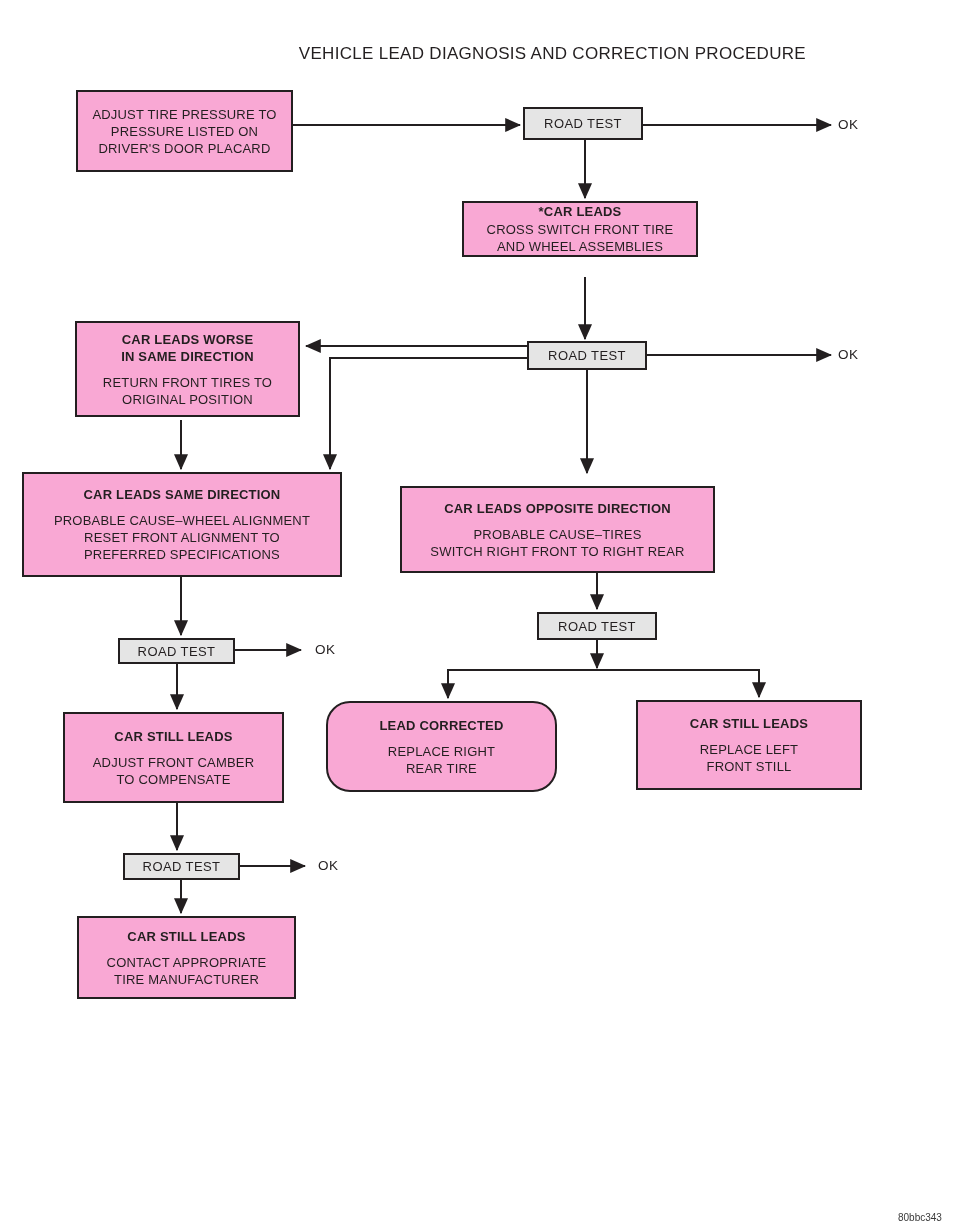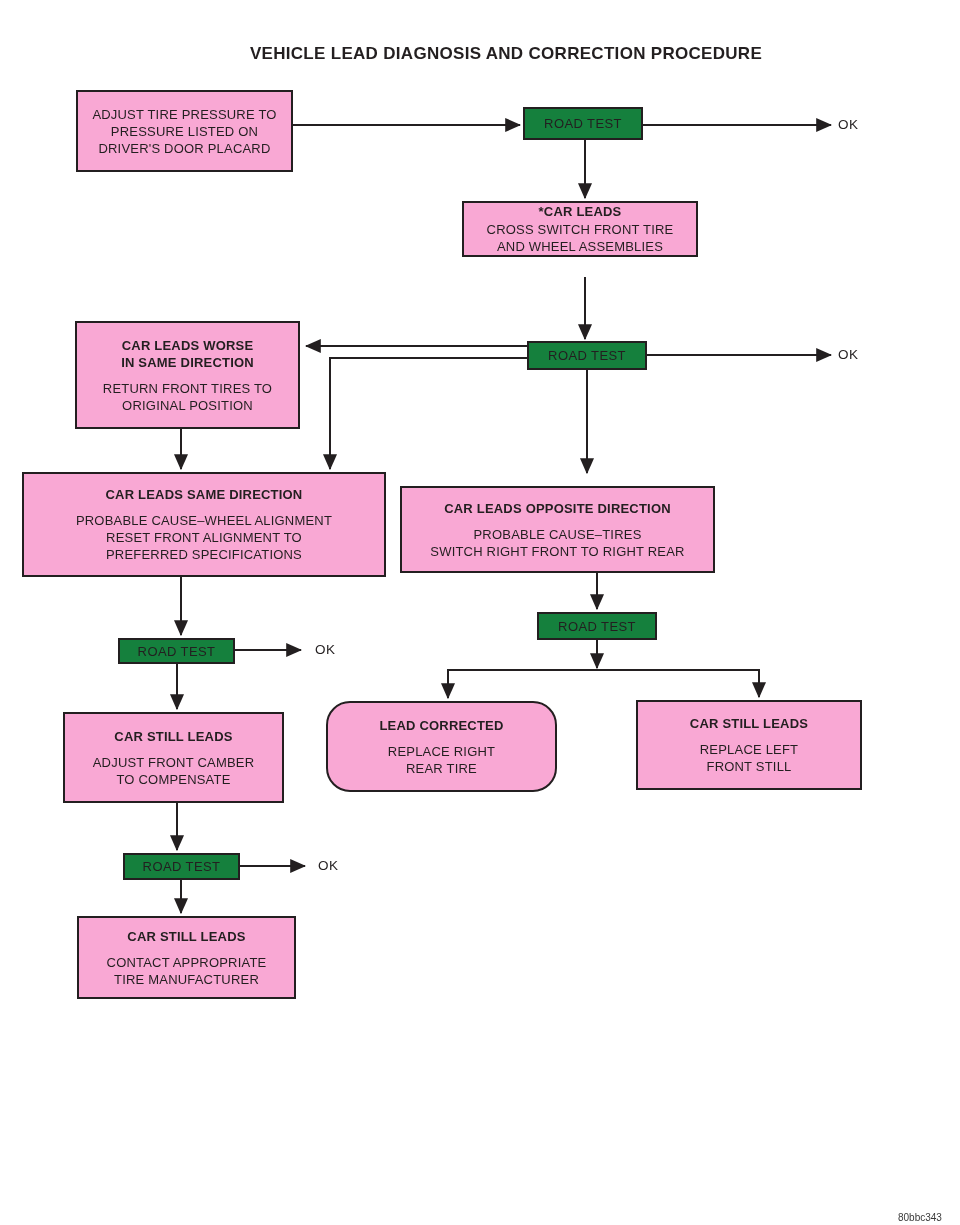--- a/index.html
+++ b/index.html
@@ -9,41 +9,41 @@
     font-family: "Liberation Sans", "DejaVu Sans", sans-serif;
     color: #231f20;
     position: relative;
     overflow: hidden;
   }
   #page { position: absolute; inset: 0; width: 960px; height: 1225px; }
 
   .title {
     position: absolute;
     left: 206px; top: 44px; width: 600px;
-    text-align: center; white-space: nowrap;
-    font-size: 17px; font-weight: bold; letter-spacing: 0.3px;
+    text-align: right; white-space: nowrap;
+    font-size: 17px; font-weight: normal; letter-spacing: 0.3px;
   }
 
   .box {
     position: absolute;
     border: 2px solid #231f20;
     background: #f9a8d4;
     box-sizing: border-box;
     display: flex; flex-direction: column;
     align-items: center; justify-content: center;
     text-align: center;
     font-size: 13px; line-height: 17px; letter-spacing: 0.2px;
   }
   .box .bold { font-weight: bold; }
   .box .gap { height: 9px; }
 
   .rt {
     position: absolute;
     border: 2px solid #231f20;
-    background: #15803d;
+    background: #e5e5e5;
     box-sizing: border-box;
     display: flex; align-items: center; justify-content: center;
     font-size: 13px; letter-spacing: 0.4px;
   }
 
   .ok {
     position: absolute;
     font-size: 13.5px; letter-spacing: 0.5px; text-align: center;
   }
 
@@ -134,29 +134,29 @@
     <div class="gap"></div>
     <div>CROSS SWITCH FRONT TIRE</div>
     <div>AND WHEEL ASSEMBLIES</div>
   </div>
 
   <div class="rt" style="left:527px; top:341px; width:120px; height:29px;">
     <span>ROAD TEST</span>
   </div>
   <div class="ok" style="left:838px; top:347px;">OK</div>
 
-  <div class="box" style="left:75px; top:321px; width:225px; height:108px;">
+  <div class="box" style="left:75px; top:321px; width:225px; height:96px;">
     <div class="bold">CAR LEADS WORSE</div>
     <div class="bold">IN SAME DIRECTION</div>
     <div class="gap"></div>
     <div>RETURN FRONT TIRES TO</div>
     <div>ORIGINAL POSITION</div>
   </div>
 
-  <div class="box" style="left:22px; top:472px; width:364px; height:105px;">
+  <div class="box" style="left:22px; top:472px; width:320px; height:105px;">
     <div class="bold">CAR LEADS SAME DIRECTION</div>
     <div class="gap"></div>
     <div>PROBABLE CAUSE–WHEEL ALIGNMENT</div>
     <div>RESET FRONT ALIGNMENT TO</div>
     <div>PREFERRED SPECIFICATIONS</div>
   </div>
 
   <div class="box" style="left:400px; top:476px; width:315px; height:87px;margin-top:10px;">
     <div class="bold">CAR LEADS OPPOSITE DIRECTION</div>
     <div class="gap"></div>

